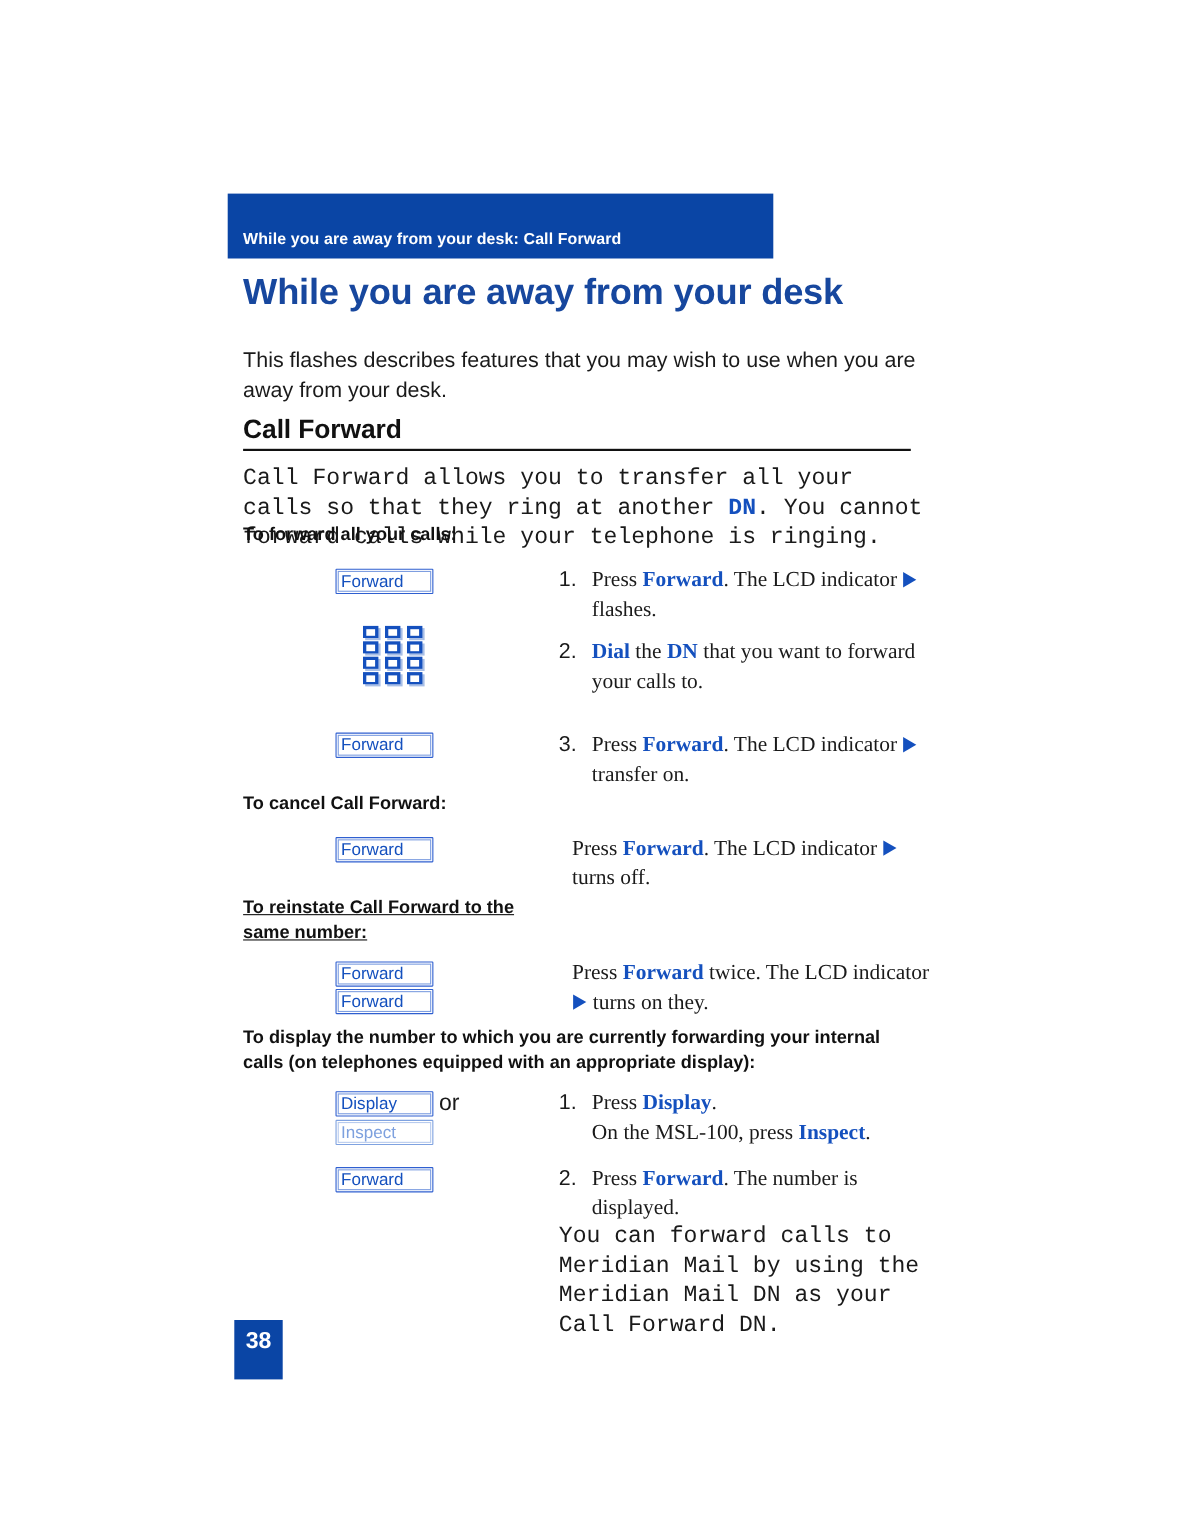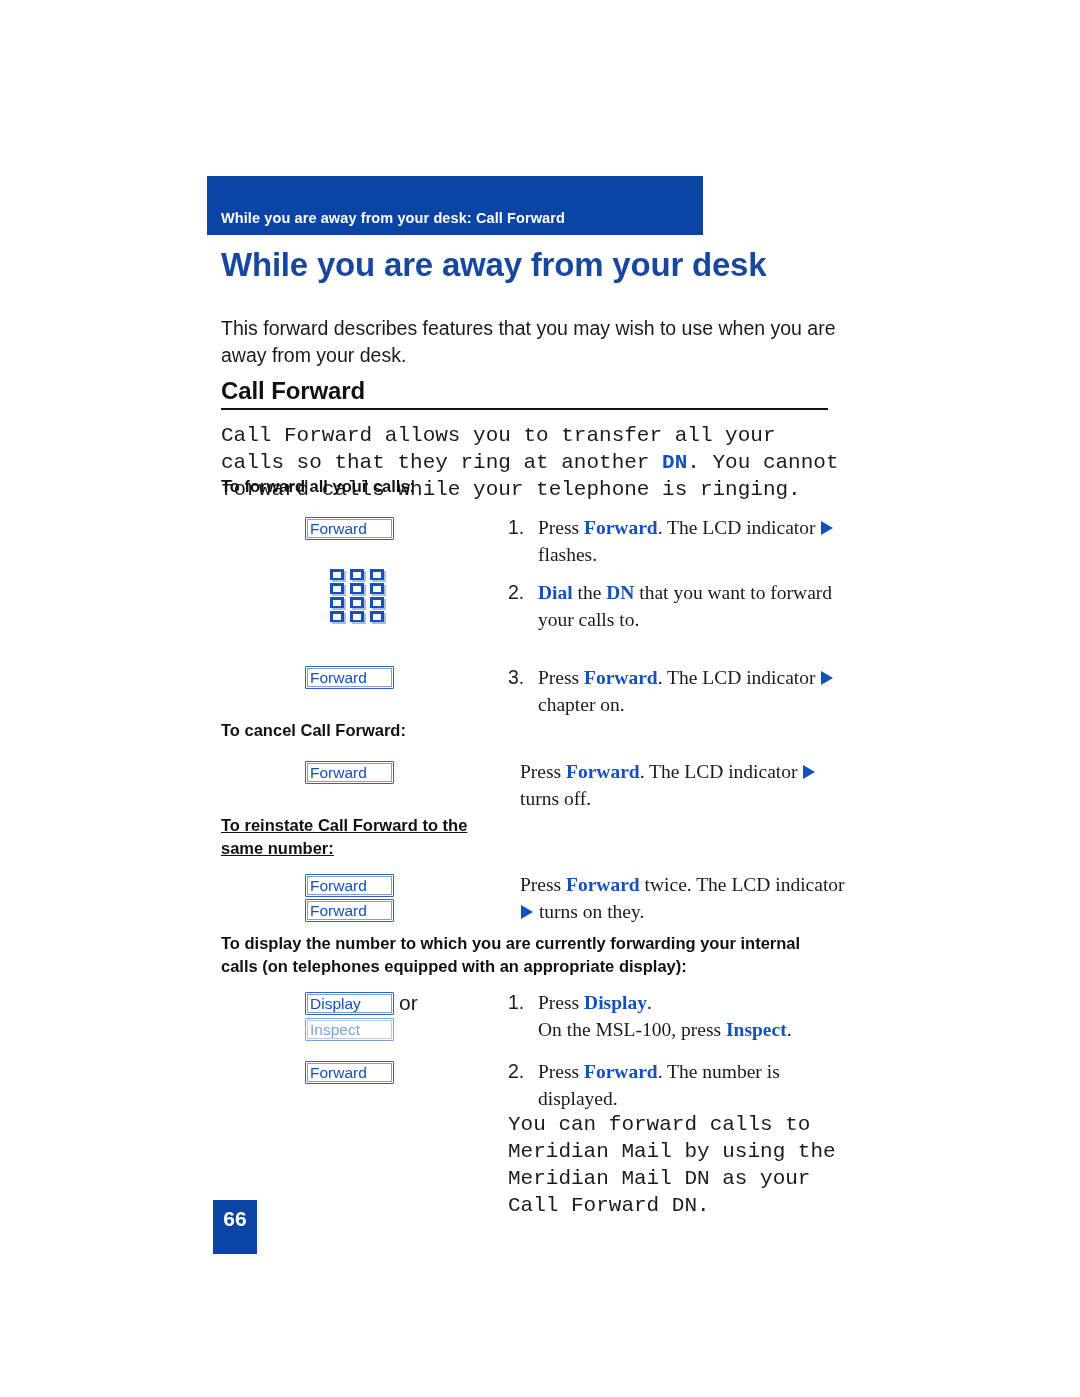--- a/index.html
+++ b/index.html
@@ -210,21 +210,21 @@
 <body>
 
 <div class="page">
 
   <div class="banner">
     <div class="banner-text">While you are away from your desk: Call Forward</div>
   </div>
 
   <div class="chapter-title">While you are away from your desk</div>
 
-  <div class="intro">This forward describes features that you may wish to use when you are away from your desk.</div>
+  <div class="intro">This flashes describes features that you may wish to use when you are away from your desk.</div>
 
   <div class="section-head">Call Forward</div>
   <div class="section-rule"></div>
 
   <div class="para lead">
     <span>Call Forward allows you to transfer all your calls so that they ring at another </span><span class="k">DN</span><span>. You cannot forward calls while your telephone is ringing.</span>
   </div>
 
   <div class="subhead narrow" style="top:459px;">To forward all your calls:</div>
 
@@ -280,21 +280,21 @@
     <span class="num">2.</span>
     <span class="txt"><b class="k">Dial</b><span> the </span><b class="k">DN</b><span> that you want to forward your calls to.</span></span>
   </div>
 
   <div class="keybox" style="left:305px; top:650px;">
     <span class="keylabel">Forward</span>
   </div>
 
   <div class="step" style="top:648px;">
     <span class="num">3.</span>
-    <span class="txt"><span>Press </span><b class="k">Forward</b><span>. The LCD indicator </span><span class="tri"></span><span> chapter on.</span></span>
+    <span class="txt"><span>Press </span><b class="k">Forward</b><span>. The LCD indicator </span><span class="tri"></span><span> transfer on.</span></span>
   </div>
 
   <div class="subhead narrow" style="top:703px;">To cancel Call Forward:</div>
 
   <div class="keybox" style="left:305px; top:745px;">
     <span class="keylabel">Forward</span>
   </div>
 
   <div class="step nonum" style="left:520px; top:742px;">
     <span class="txt"><span>Press </span><b class="k">Forward</b><span>. The LCD indicator </span><span class="tri"></span><span> turns off.</span></span>
@@ -333,16 +333,16 @@
   </div>
 
   <div class="step" style="top:1042px;">
     <span class="num">2.</span>
     <span class="txt"><span>Press  </span><b class="k">Forward</b><span>. The number is displayed.</span></span>
   </div>
 
   <div class="para" style="left:508px; top:1095px; width:345px;">You can forward calls to Meridian Mail by using the Meridian Mail DN as your Call Forward DN.</div>
 
   <div class="pagenum">
-    <span>66</span>
+    <span>38</span>
   </div>
 
 </div>
 
 </body></html>

